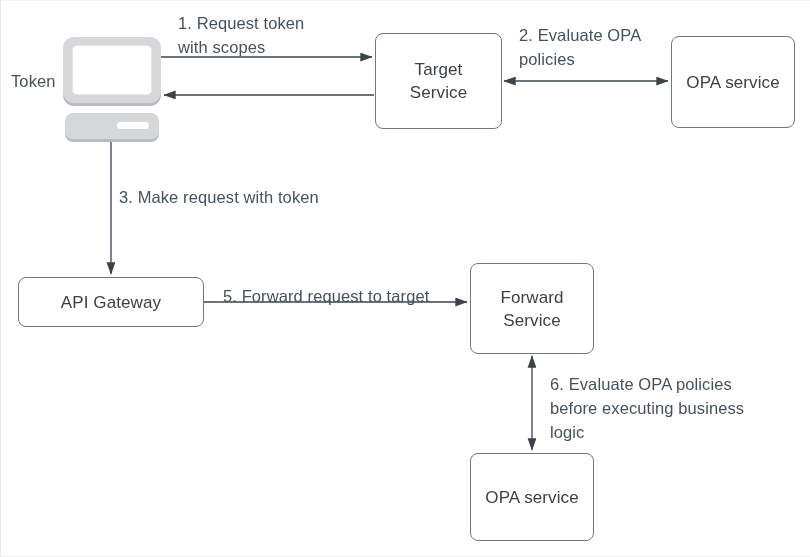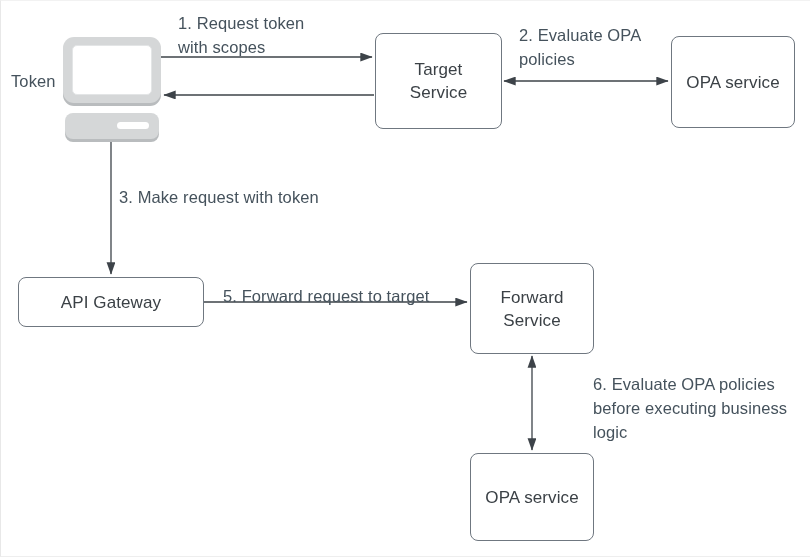--- a/index.html
+++ b/index.html
@@ -174,17 +174,17 @@
 with scopes</div>
 
   <div class="label left" style="left:518px; top:22px; width:165px;">2. Evaluate OPA
 policies</div>
 
 
   <div class="label left" style="left:118px; top:184px; width:230px;">3. Make request with token</div>
 
   <div class="label left" style="left:222px; top:254px; width:250px;margin-top:29px;">5. Forward request to target</div>
 
-  <div class="label left" style="left:549px; top:371px; width:215px;margin-left:43px;">6. Evaluate OPA policies
+  <div class="label left" style="left:549px; top:371px; width:215px;">6. Evaluate OPA policies
 before executing business
 logic</div>
 
 </div>
 
 </body></html>

